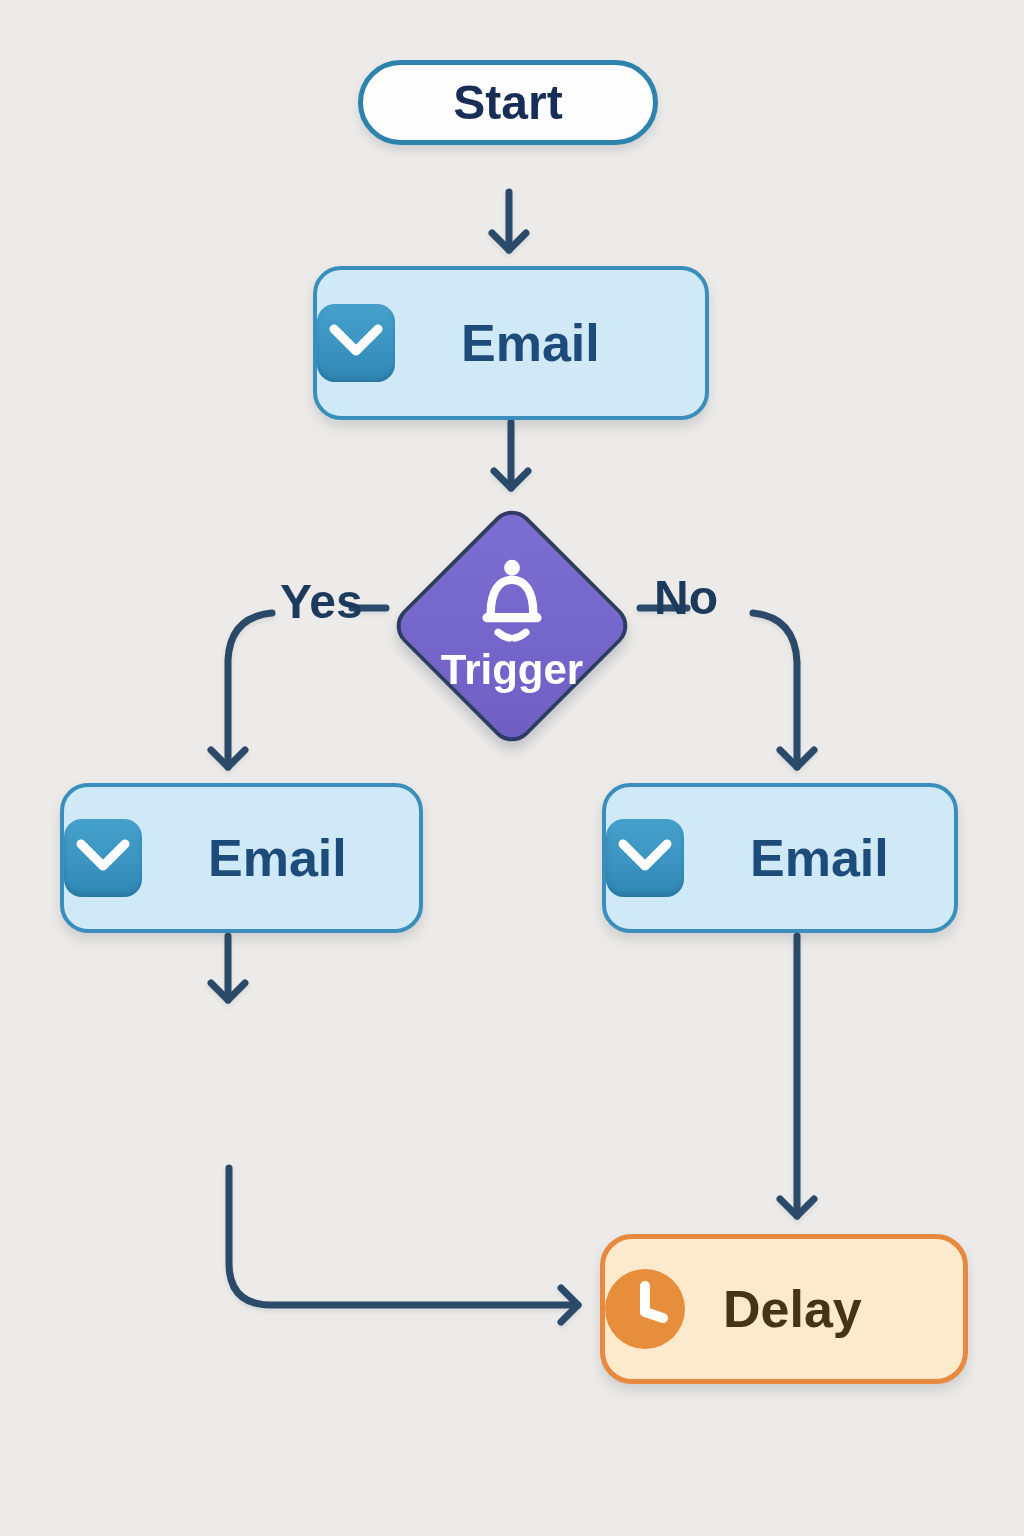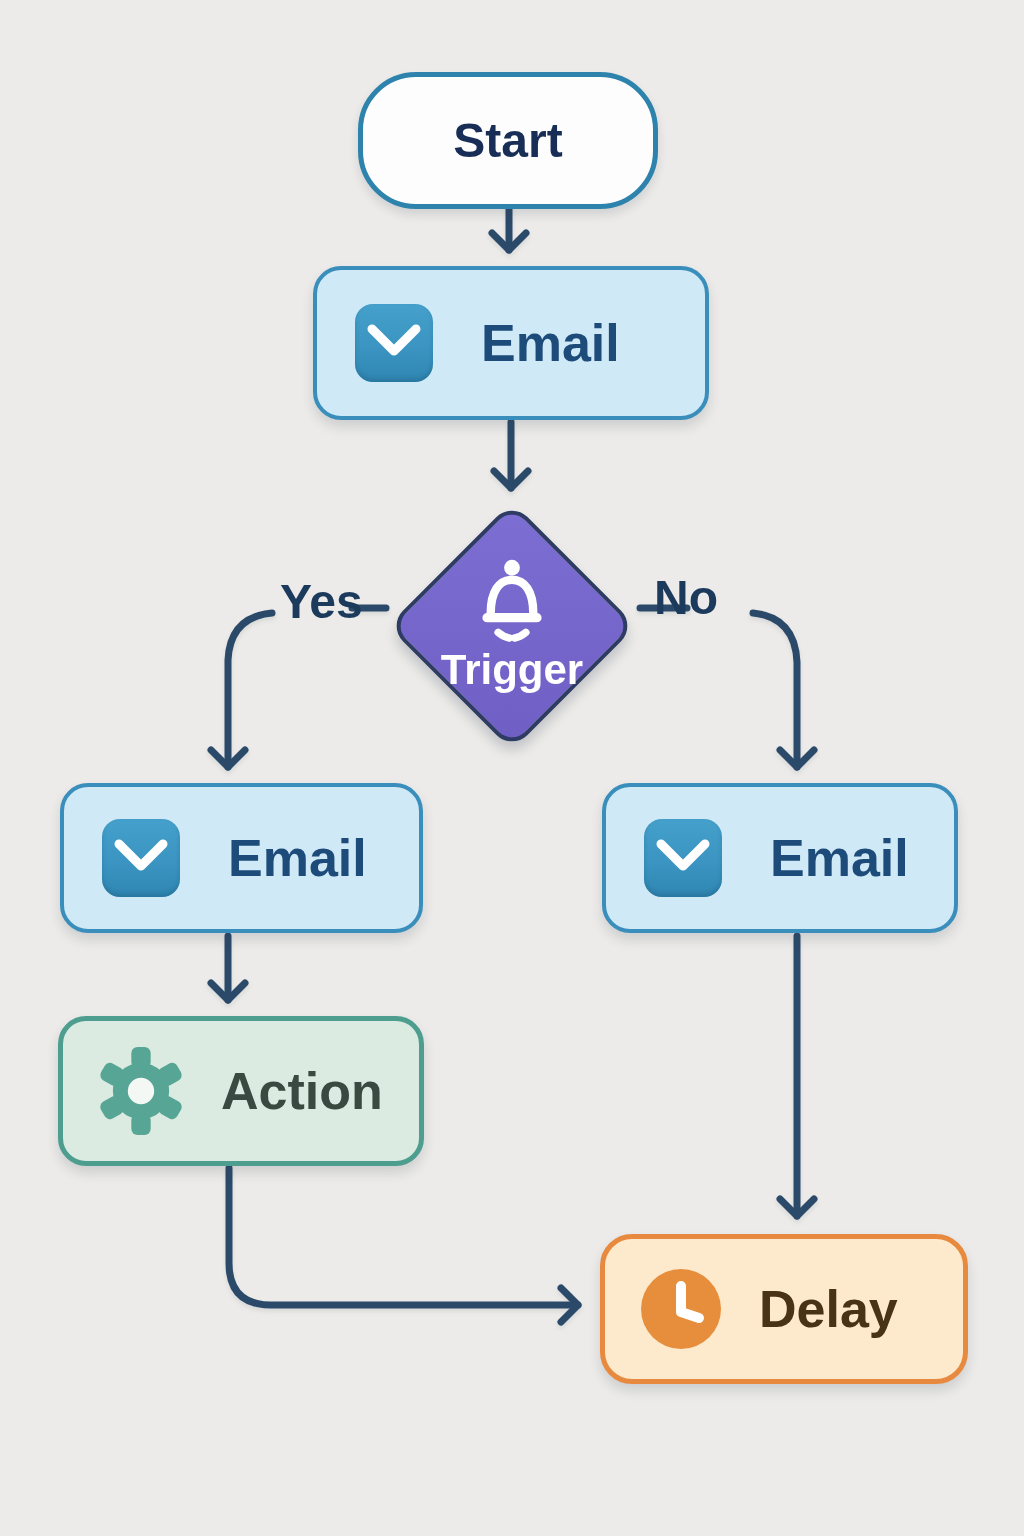--- a/index.html
+++ b/index.html
@@ -22,36 +22,35 @@
   .node{
     position:absolute;
     display:flex;align-items:center;justify-content:flex-start;
     box-sizing:border-box;
     box-shadow:0 7px 12px rgba(50,60,80,0.16);
   }
   .node .label{font-weight:700;}
 
   
   .pos-start{
-    left:358px;top:72px;width:300px;height:137px;
+    left:358px;top:60px;width:300px;height:85px;
     background:#fdfdfd;
     border:5px solid #2e83ad;
     border-radius:58px;
     justify-content:center;
     box-shadow:0 6px 10px rgba(50,60,80,0.14);
   }
   .pos-start .label{font-size:48px;color:#182e57;}
 
   
   .email{
     background:#cfe9f6;
     border:4px solid #3a8ebc;
     border-radius:28px;
-    padding-left:38px;
-    gap:48px;
+    gap:66px;
   }
   .email .label{font-size:52px;color:#1d4b7a;}
   .pos-email-top{left:313px;top:266px;width:396px;height:154px;}
   .pos-email-yes{left:60px;top:783px;width:363px;height:150px;}
   .pos-email-no{left:602px;top:783px;width:356px;height:150px;}
   .env{
     width:78px;height:78px;border-radius:18px;flex:0 0 auto;
     background:linear-gradient(180deg,#45a0cb 0%,#3b94c1 55%,#2f86b2 100%);
     display:flex;align-items:center;justify-content:center;
     box-shadow:inset 0 -3px 4px rgba(20,70,100,0.25);
@@ -85,21 +84,21 @@
     padding-left:34px;gap:36px;
   }
   .pos-action .label{font-size:52px;color:#394a43;}
 
   
   .pos-delay{
     left:600px;top:1234px;width:368px;height:150px;
     background:#fdeacd;
     border:5px solid #e78a40;
     border-radius:32px;
-    padding-left:36px;gap:38px;
+    gap:38px;
   }
   .pos-delay .label{font-size:52px;color:#483317;}
   .clock{
     width:80px;height:80px;border-radius:50%;flex:0 0 auto;
     background:#e78e3d;
     display:flex;align-items:center;justify-content:center;
   }
 
   
   .branch-label{
@@ -175,39 +174,20 @@
 
   <div class="node email pos-email-no">
     <span class="env">
       <svg class="icon-svg" width="78" height="78" viewBox="0 0 78 78">
         <polyline points="17,25 39,47 61,25" fill="none" stroke="#ffffff" stroke-width="9" stroke-linecap="round" stroke-linejoin="round"></polyline>
       </svg>
     </span>
     <span class="label">Email</span>
   </div>
 
-  <div class="node pos-action">
-    <span>
-      <svg class="icon-svg" width="88" height="88" viewBox="-50 -50 100 100">
-        <g fill="#57a595">
-          <circle r="32"></circle>
-          <g>
-            <rect x="-11" y="-50" width="22" height="24" rx="7" transform="rotate(0)"></rect>
-            <rect x="-11" y="-50" width="22" height="24" rx="7" transform="rotate(60)"></rect>
-            <rect x="-11" y="-50" width="22" height="24" rx="7" transform="rotate(120)"></rect>
-            <rect x="-11" y="-50" width="22" height="24" rx="7" transform="rotate(180)"></rect>
-            <rect x="-11" y="-50" width="22" height="24" rx="7" transform="rotate(240)"></rect>
-            <rect x="-11" y="-50" width="22" height="24" rx="7" transform="rotate(300)"></rect>
-          </g>
-        </g>
-        <circle r="15" fill="#f3f8f4"></circle>
-      </svg>
-    </span>
-    <span class="label">Action</span>
-  </div>
 
   <div class="node pos-delay">
     <span class="clock">
       <svg class="icon-svg" width="80" height="80" viewBox="0 0 80 80">
         <polyline points="40,17 40,43 58,49" fill="none" stroke="#ffffff" stroke-width="10" stroke-linecap="round" stroke-linejoin="round"></polyline>
       </svg>
     </span>
     <span class="label">Delay</span>
   </div>
 

